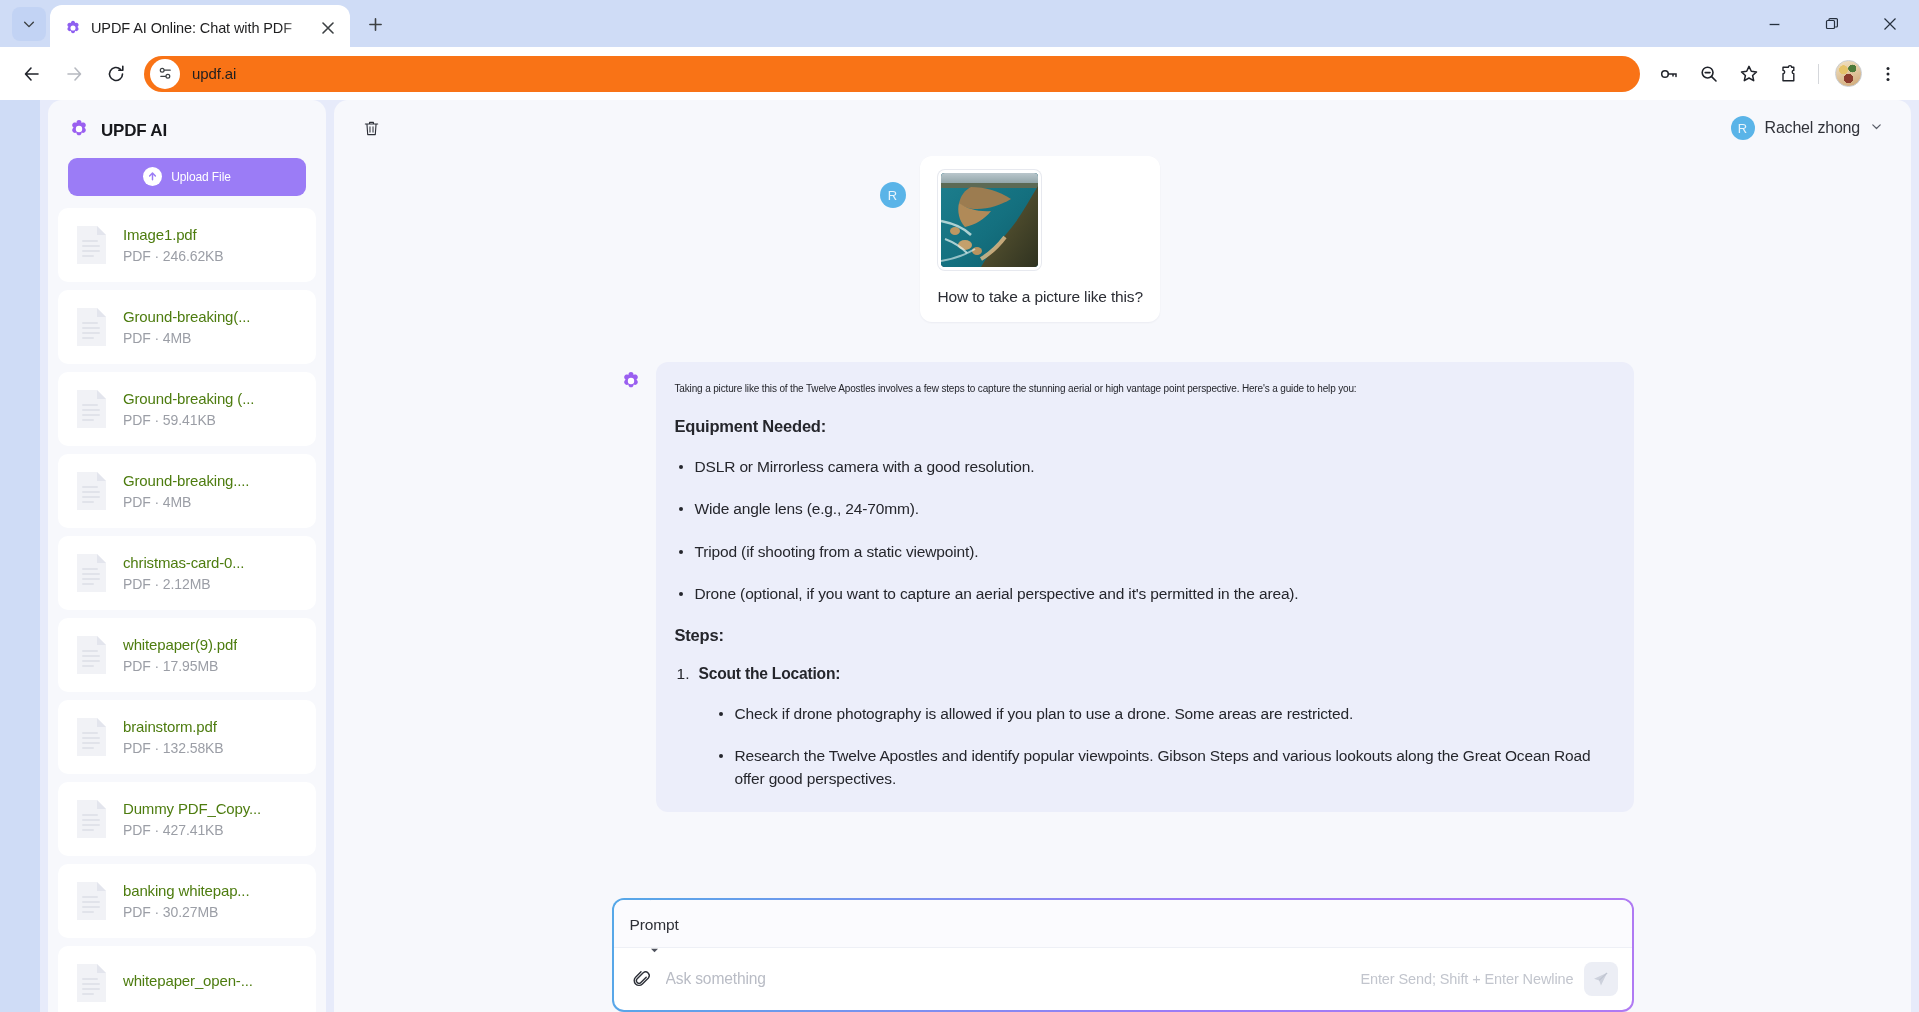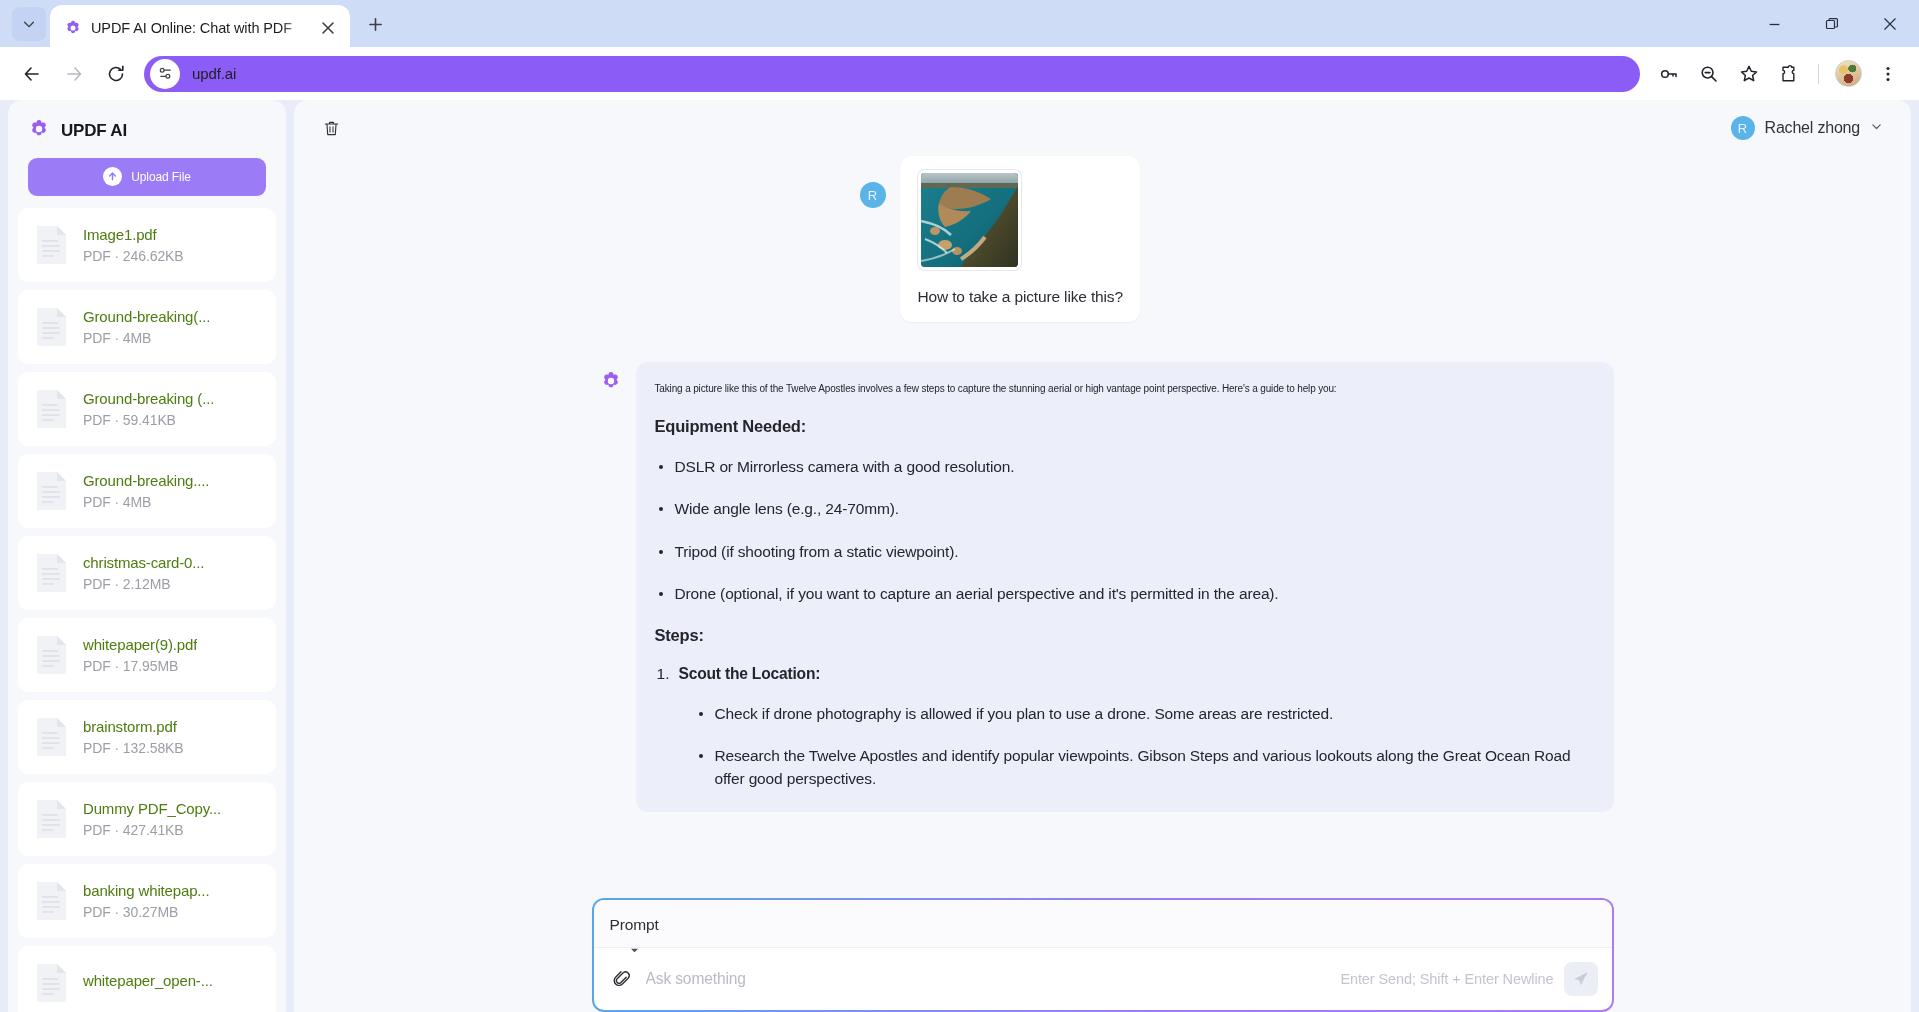--- a/index.html
+++ b/index.html
@@ -38,40 +38,40 @@
   .newtab { width: 34px; height: 34px; margin: 0 0 6px 8px; border-radius:8px; display:flex;align-items:center;justify-content:center; }
   .wincontrols { position: absolute; right: 0; top: 0; height: 48px; display: flex; }
   .wc { width: 58px; height: 48px; display:flex; align-items:center; justify-content:center; }
 
   .toolbar {
     height: 54px; background: #ffffff; display: flex; align-items: center;
     padding: 0 12px; gap: 2px; position: relative; z-index: 2;
   }
   .navbtn { width: 40px; height: 40px; border-radius: 50%; display:flex; align-items:center; justify-content:center; }
   .omnibox {
-    flex: 1 1 auto; height: 36px; background: #8b5cf6; border-radius: 18px;
+    flex: 1 1 auto; height: 36px; background: #f97316; border-radius: 18px;
     display: flex; align-items: center; margin: 0 8px 0 6px; padding: 0 4px 0 6px; min-width: 0;
   }
   .omni-icon { width: 30px; height: 30px; border-radius:50%; background:#fff; display:flex;align-items:center;justify-content:center; flex:0 0 30px; }
   .omni-url { font-size: 15px; color: #1f1f20; margin-left: 12px; letter-spacing: -0.1px; }
   .tb-right { display: flex; align-items: center; gap: 2px; }
   .tb-icon { width: 38px; height: 38px; border-radius:50%; display:flex;align-items:center;justify-content:center; }
   .tb-divider { width:1px; height:20px; background:#d5d7db; margin: 0 8px; }
   .profile-pic {
     width: 27px; height: 27px; border-radius: 50%;
     background:
       radial-gradient(circle at 30% 35%, #e5c36a 0 18%, transparent 19%),
       radial-gradient(circle at 65% 30%, #4d7a3a 0 16%, transparent 17%),
       radial-gradient(circle at 50% 70%, #8b3a2c 0 22%, transparent 23%),
       linear-gradient(160deg,#f2e3c4,#cfa877);
     border: 1px solid #c9cdd2;
   }
 
   
-  .page { flex: 1 1 auto; background: #e7ebfa; display: flex; overflow: hidden; padding: 0 0 0 0; position: relative; }
+  .page { flex: 1 1 auto; background: #e7ebfa; display: flex; overflow: hidden; padding: 0 0 0 0; position: relative; margin-left: 40px; }
 
   
   .sidebar {
     width: 278px; flex: 0 0 278px; margin-left: 8px;
     background: #f7f8fc; border-radius: 14px 14px 0 0;
     display: flex; flex-direction: column; overflow: hidden; padding: 0 0 0 0;
   }
   .brand { display:flex; align-items:center; gap:11px; padding: 18px 20px 12px 20px; }
   .brand-name { font-size: 17px; font-weight: bold; color: #17181c; letter-spacing: -0.2px; }
   .upload-btn {

